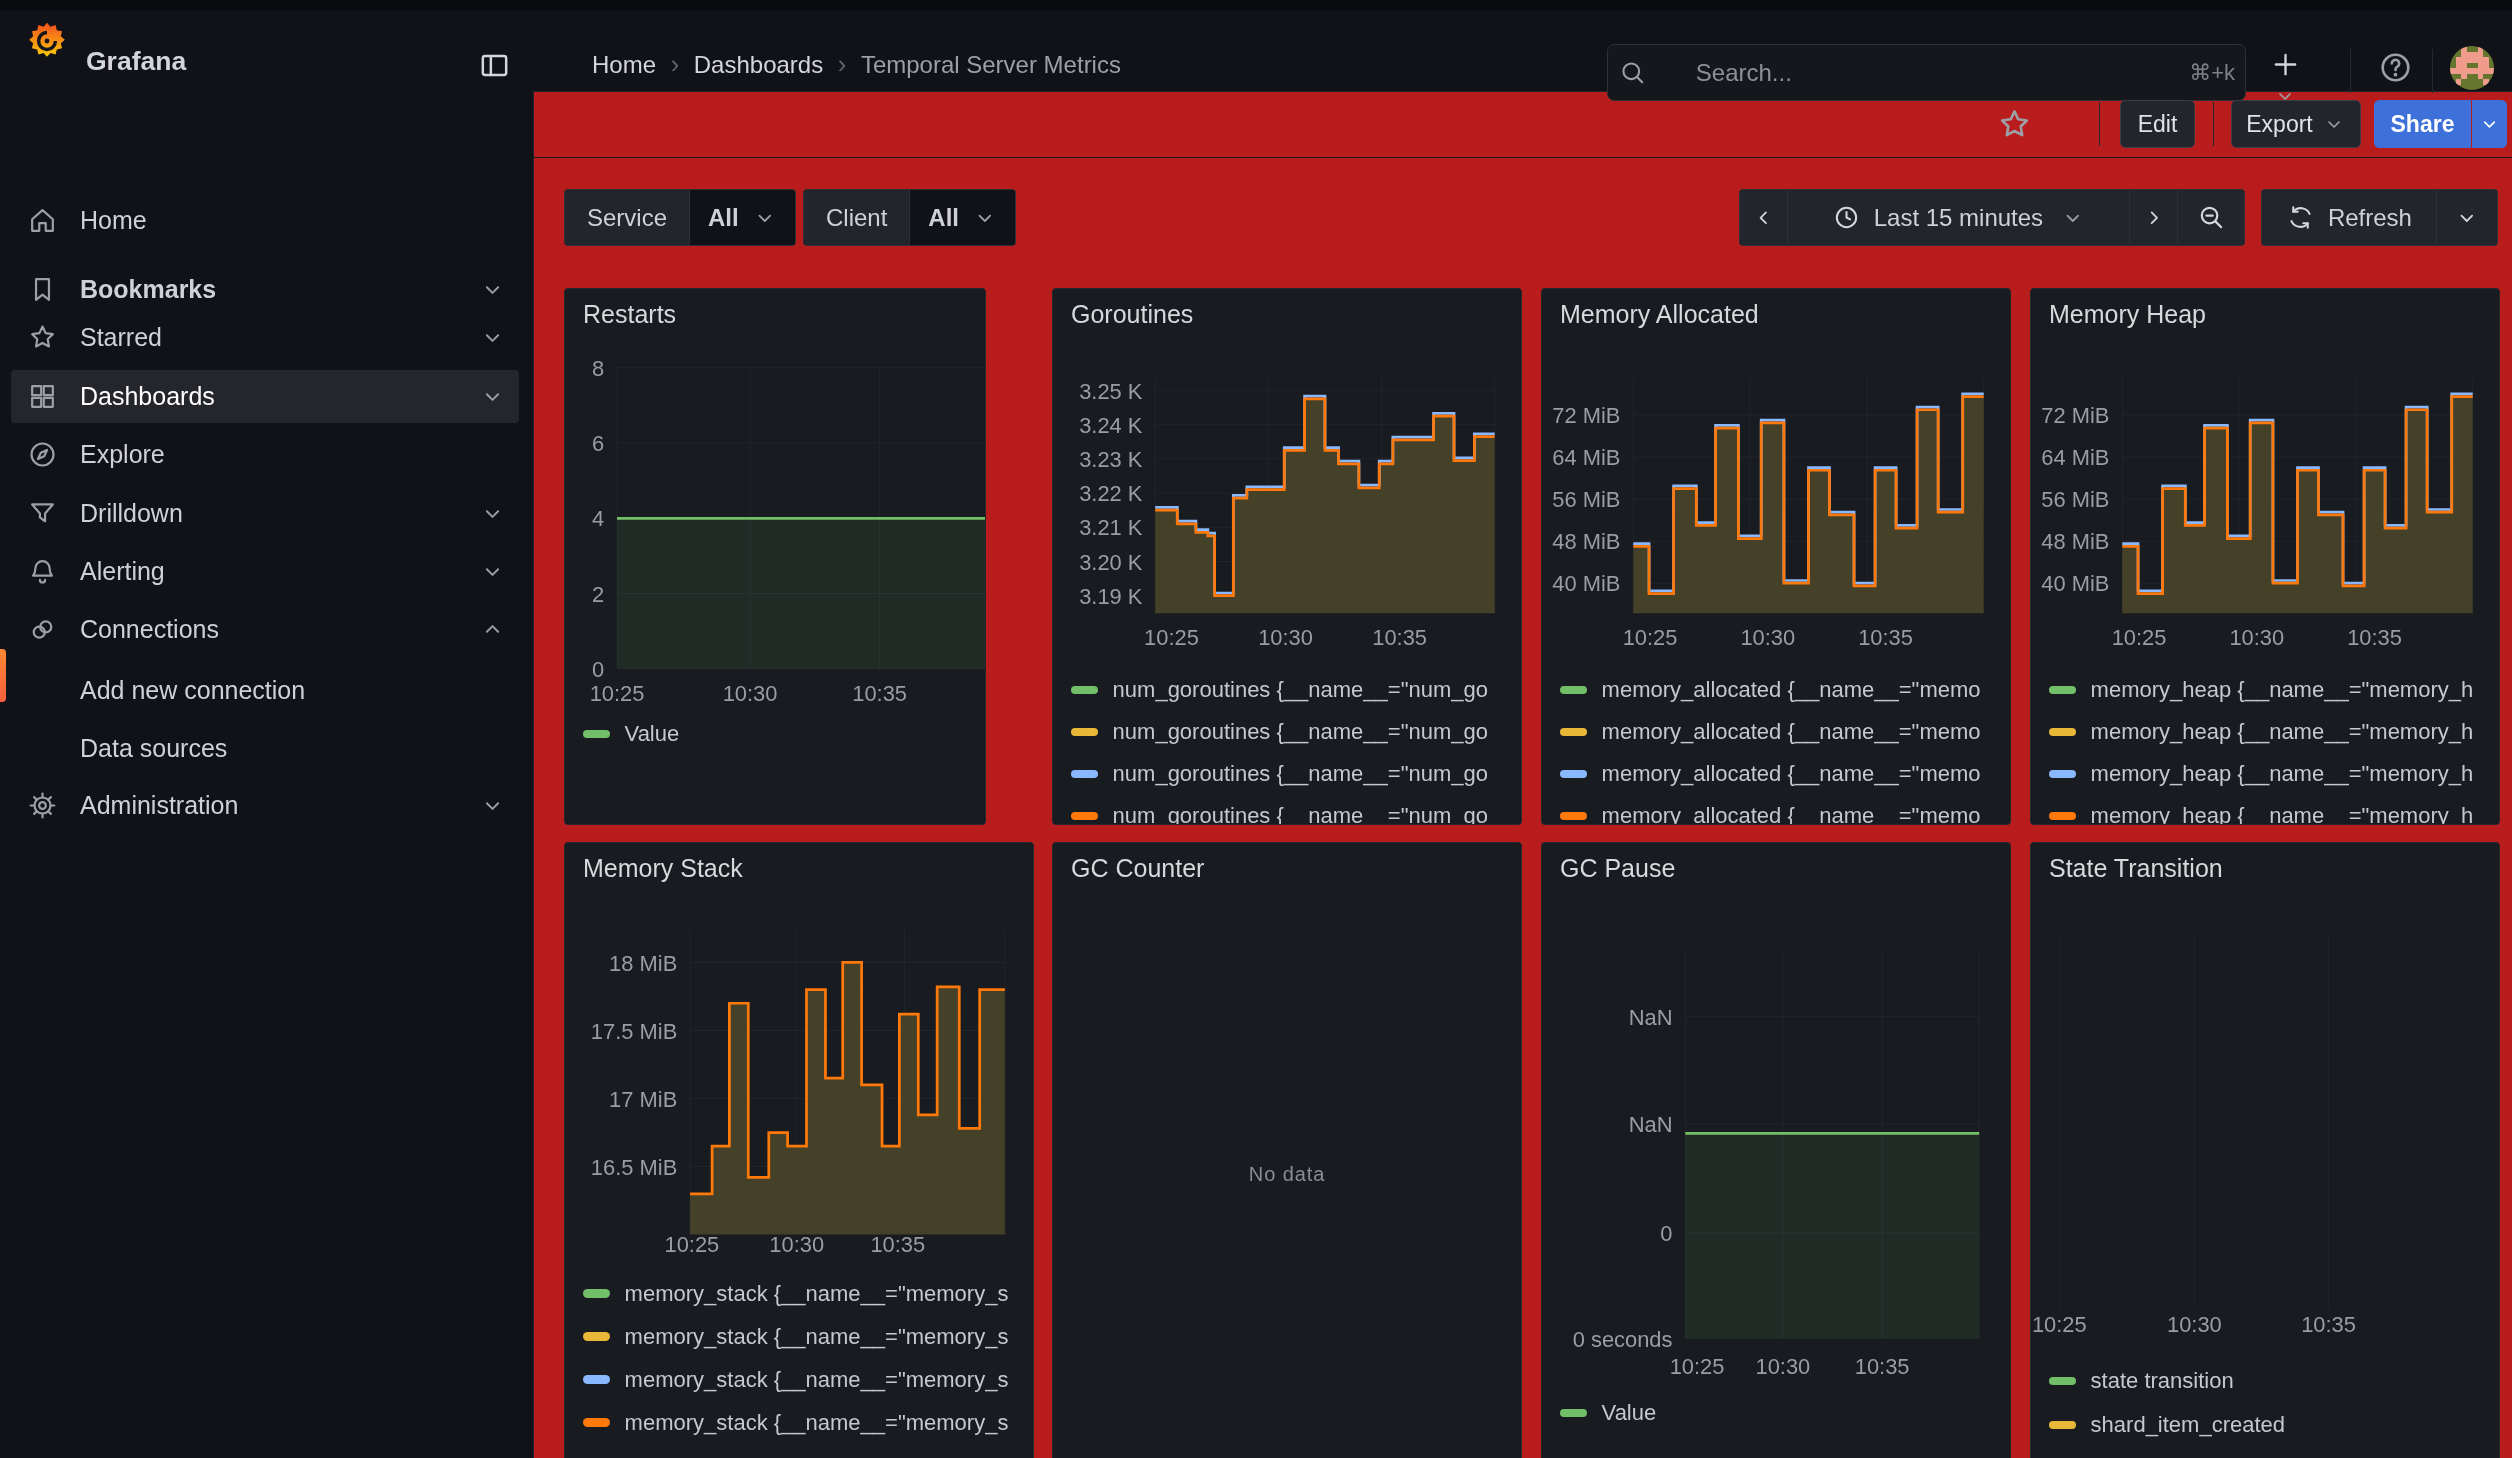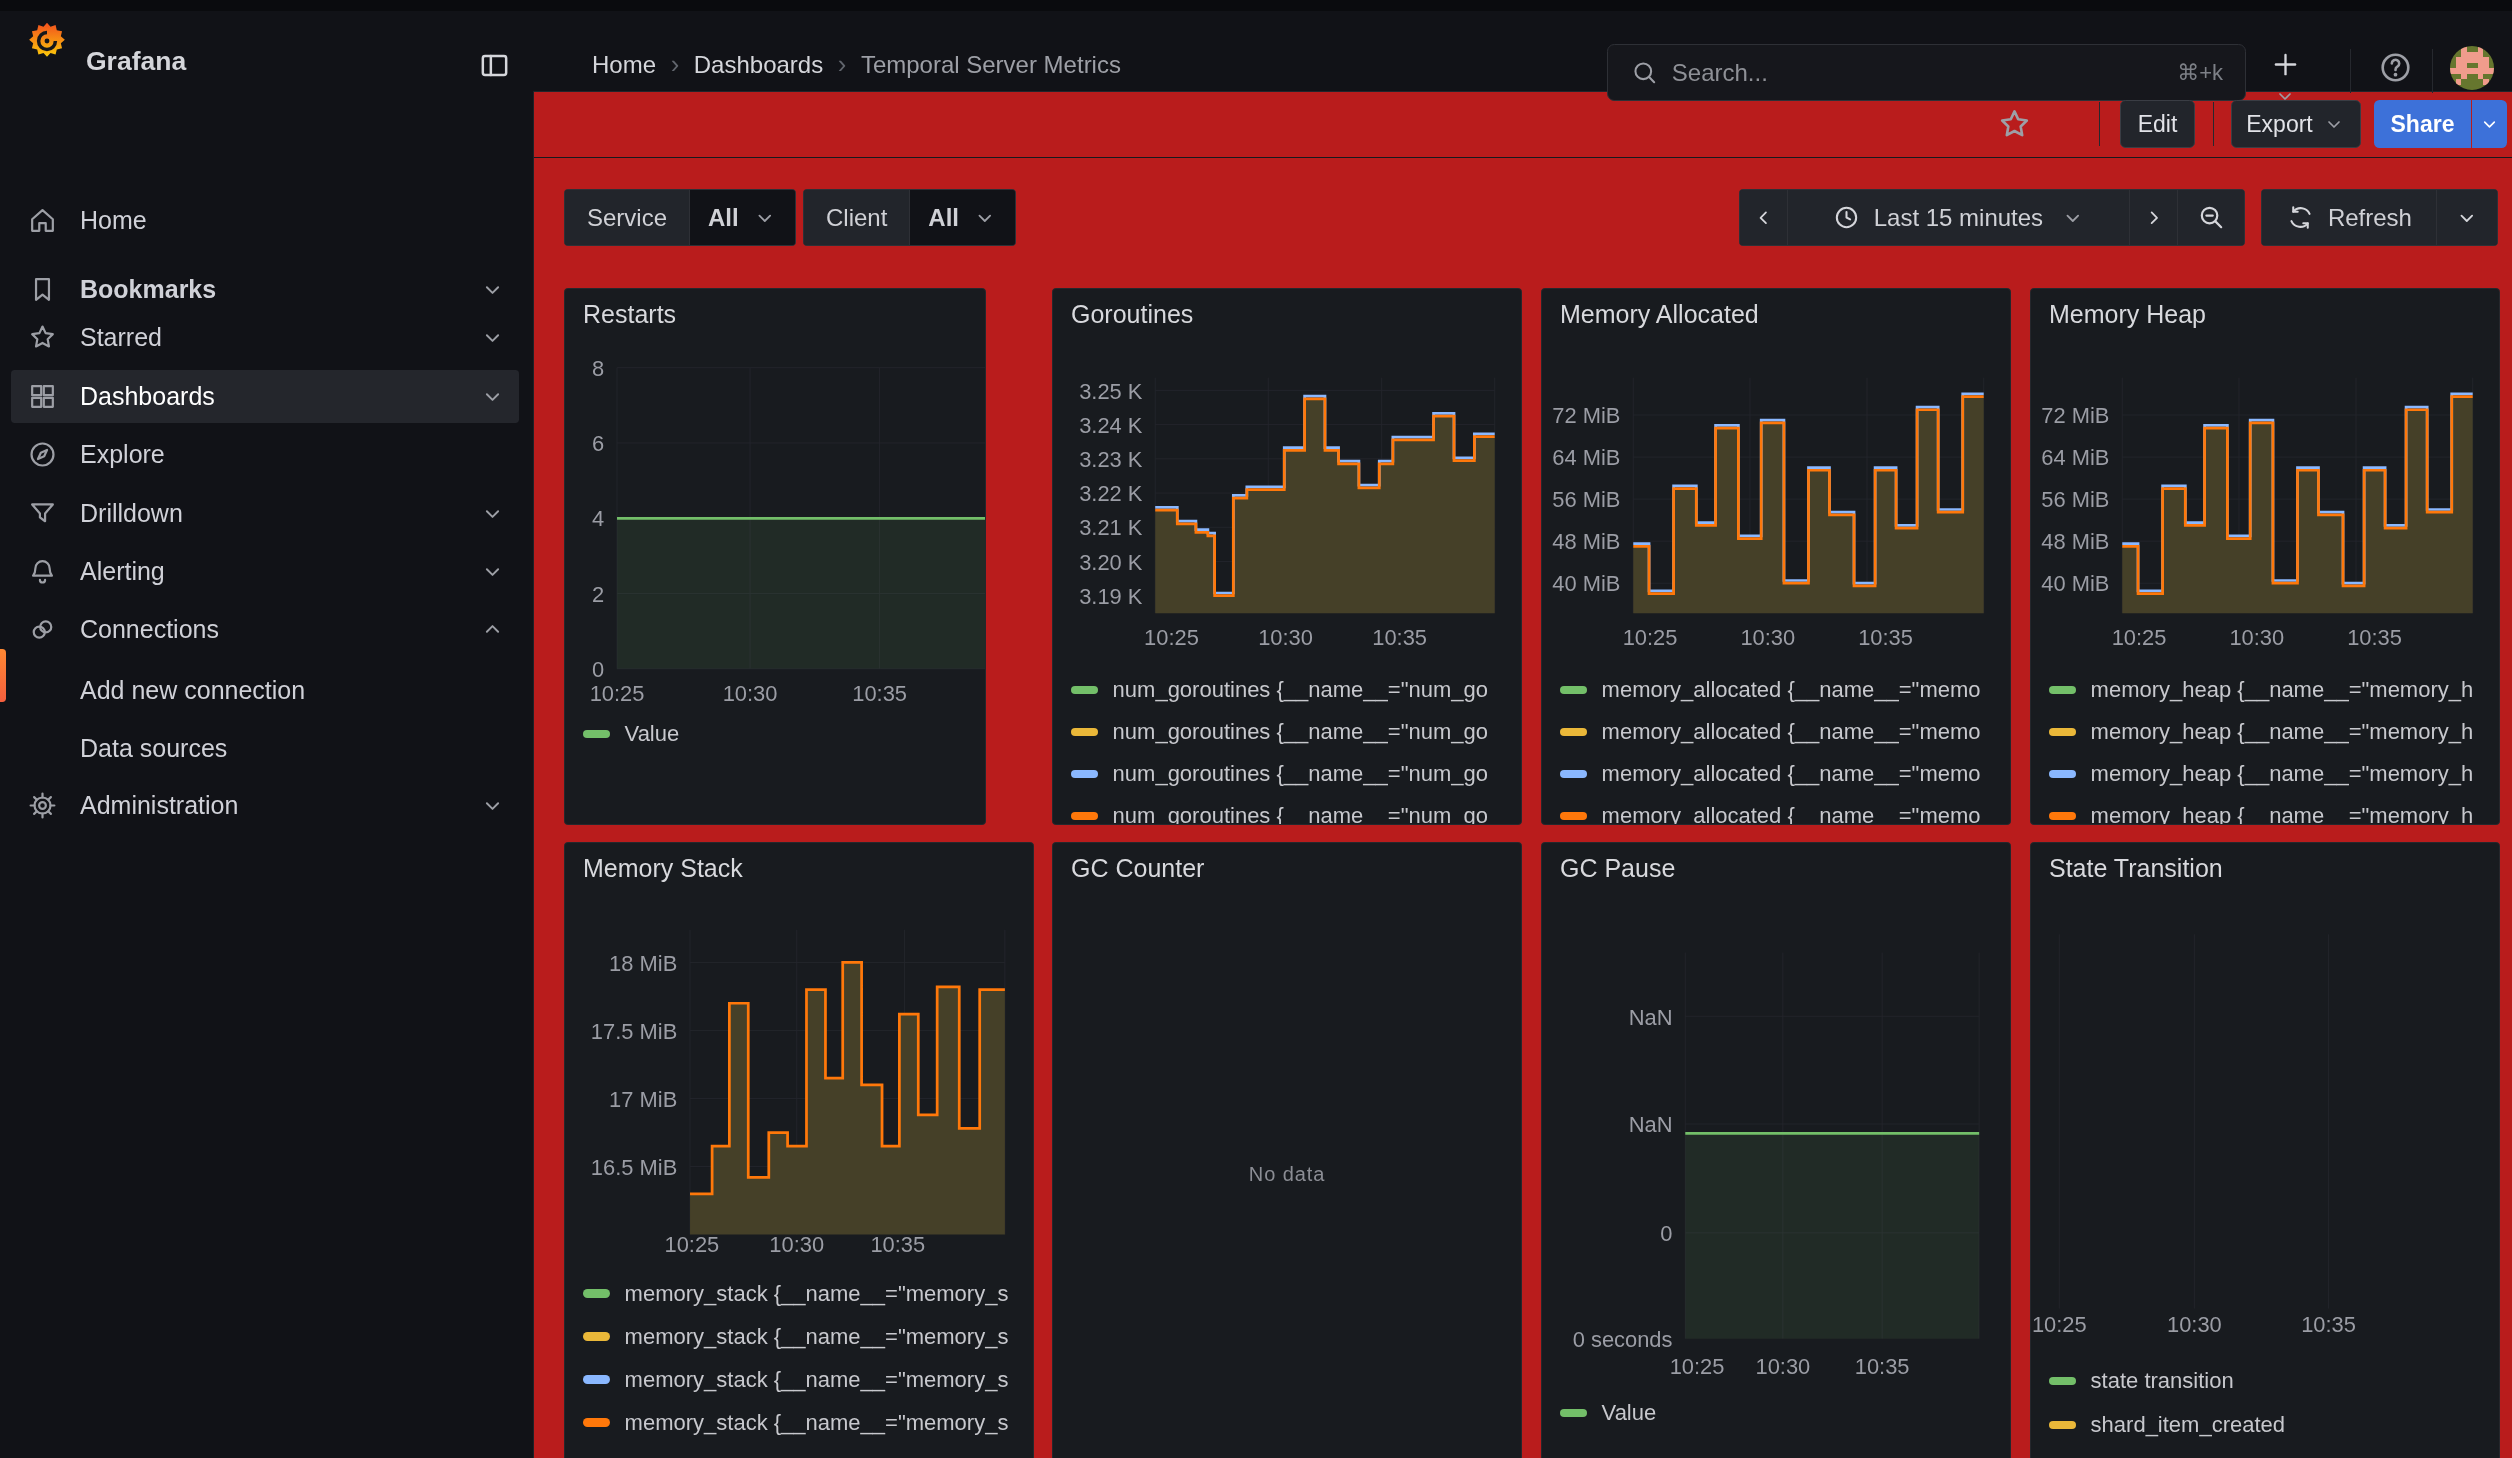--- a/index.html
+++ b/index.html
@@ -8,21 +8,21 @@
   .abs{position:absolute;}
   
   #topstrip{left:0;top:0;width:2512px;height:11px;background:#0a0b0e;}
   #header{left:0;top:11px;width:2512px;height:80px;background:#111217;border-bottom:0.9px solid #22242b;}
   #sidebar{left:0;top:91px;width:533px;height:1367px;background:#111217;border-right:0.9px solid #1f2127;}
   .brand{font-size:26.5px;font-weight:700;color:#d5d6db;}
   .crumb{font-size:24px;color:#d5d6db;}
   .crumb.current{color:#9d9fa6;}
   .crumb-sep{font-size:25.6px;color:#61656d;padding:0 14.6px;}
   #searchbox{left:1607px;top:33px;width:639px;height:57px;background:#16171c;border:0.9px solid #2e3036;
-             border-radius:7.3px;display:flex;align-items:center;padding:0 22px;box-sizing:border-box;}
+             border-radius:7.3px;display:flex;align-items:center;padding:0 10px;box-sizing:border-box;gap:36px;}
   #searchbox .ph{font-size:24px;color:#8e9096;margin-left:12.8px;flex:1;}
   #searchbox .sc{font-size:22px;color:#7d8087;}
   .vdiv{width:0.9px;background:#26282e;}
   
   .btn{display:inline-flex;align-items:center;justify-content:center;height:48px;border-radius:5.5px;
        font-size:23px;color:#e2e3e8;background:#22252b;border:0.9px solid #3a3d44;box-sizing:border-box;}
   .btn.blue{background:#3d71d9;border:none;color:#fff;font-weight:700;}
   .seg-group{display:flex;align-items:stretch;height:57px;background:#1d2027;border:0.9px solid #2e3036;
              border-radius:3.7px;box-sizing:border-box;overflow:hidden;}
   .seg{display:flex;align-items:center;justify-content:center;font-size:24px;color:#d0d1d6;

